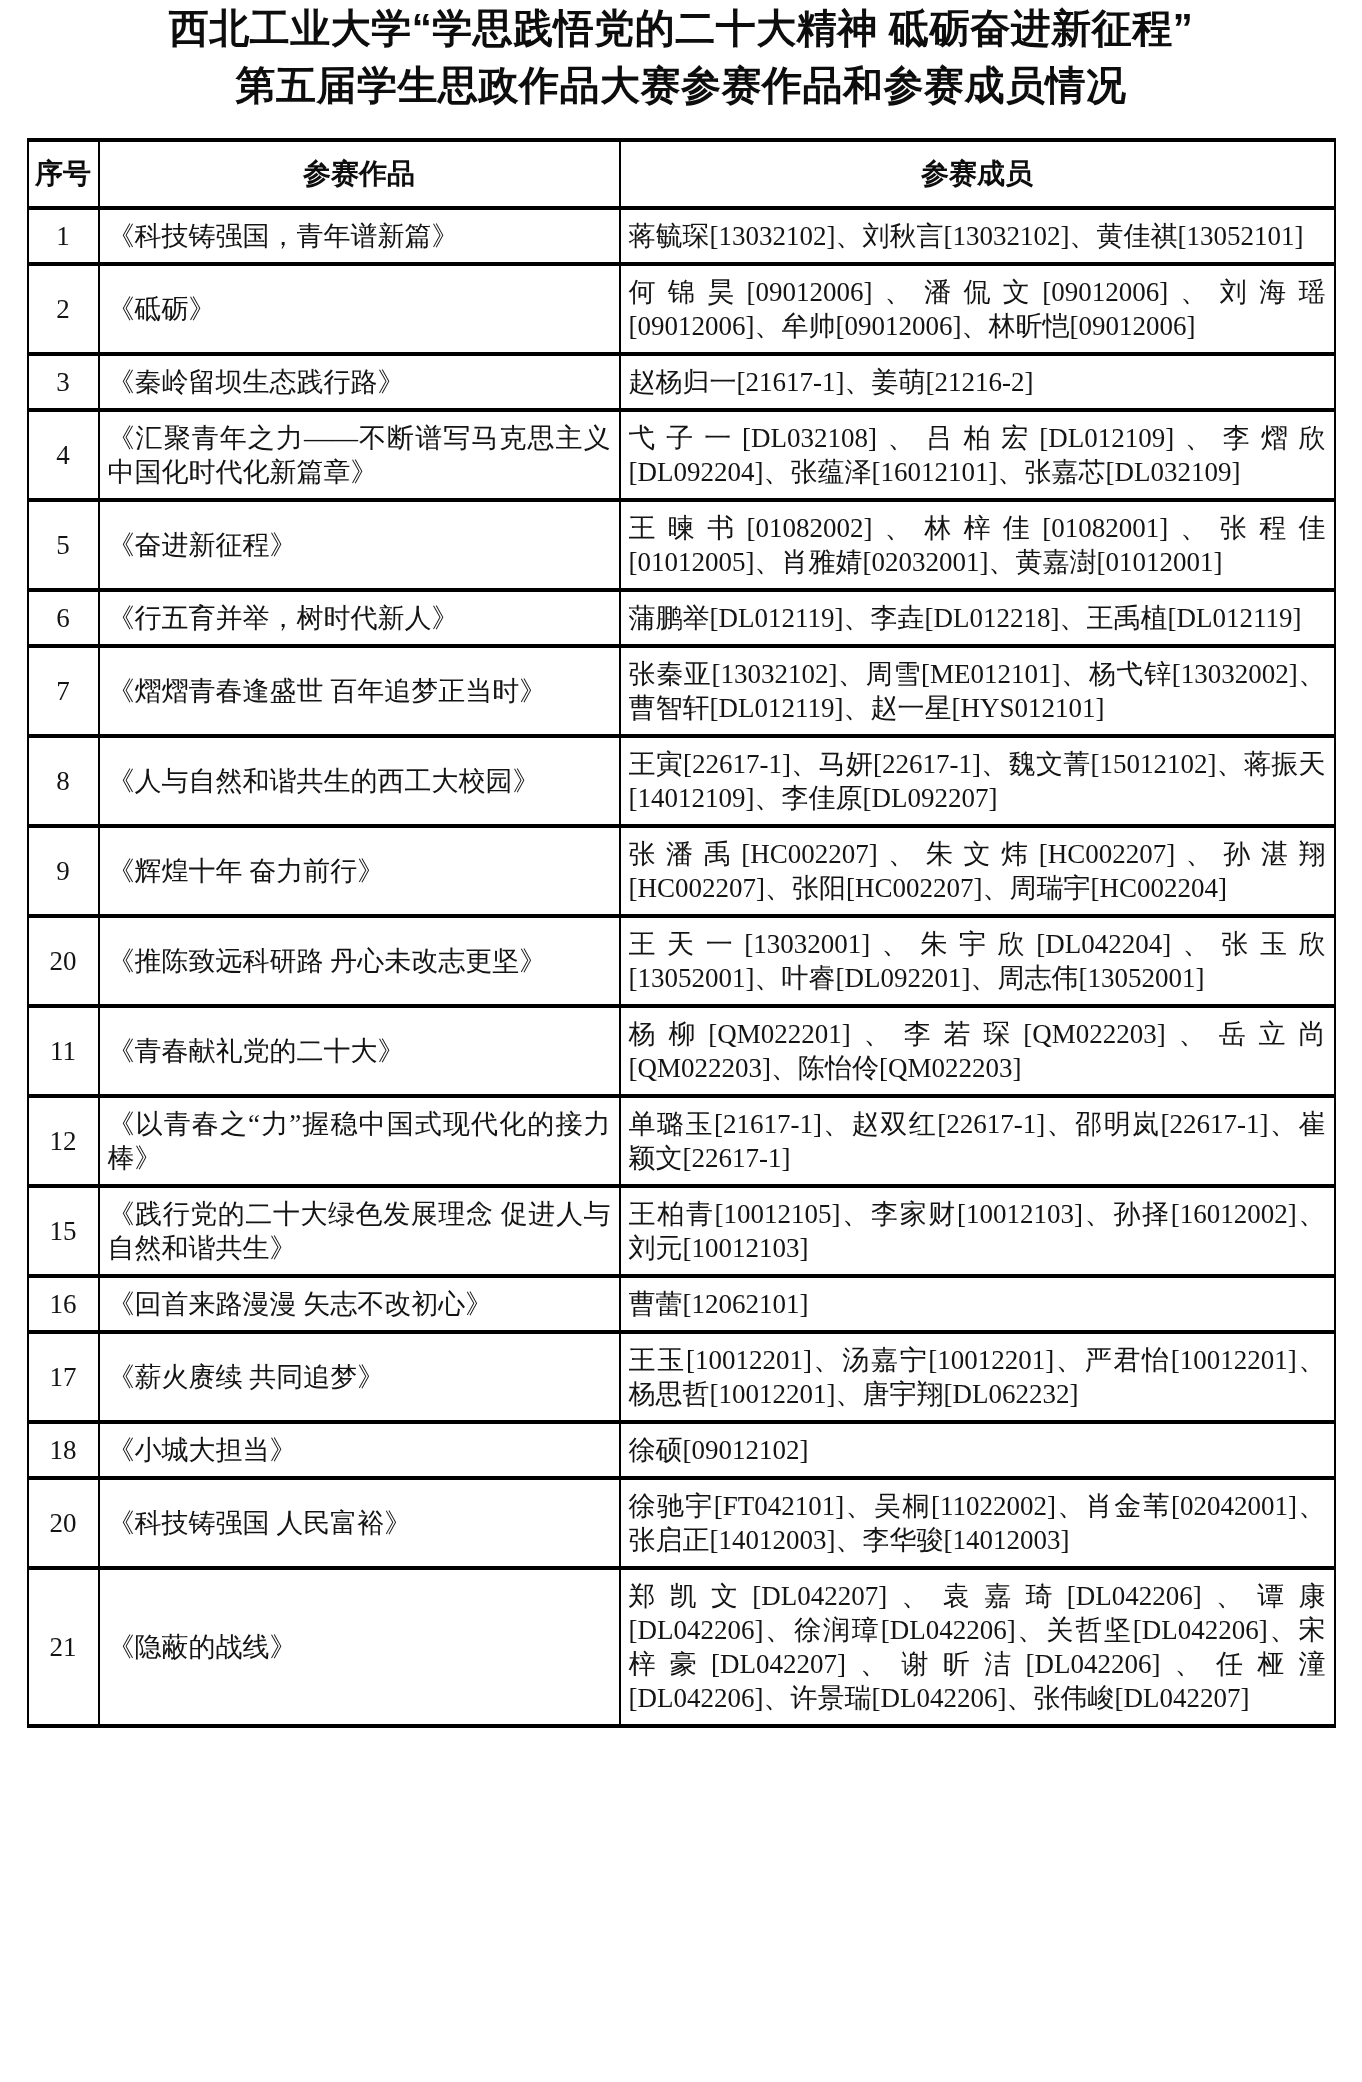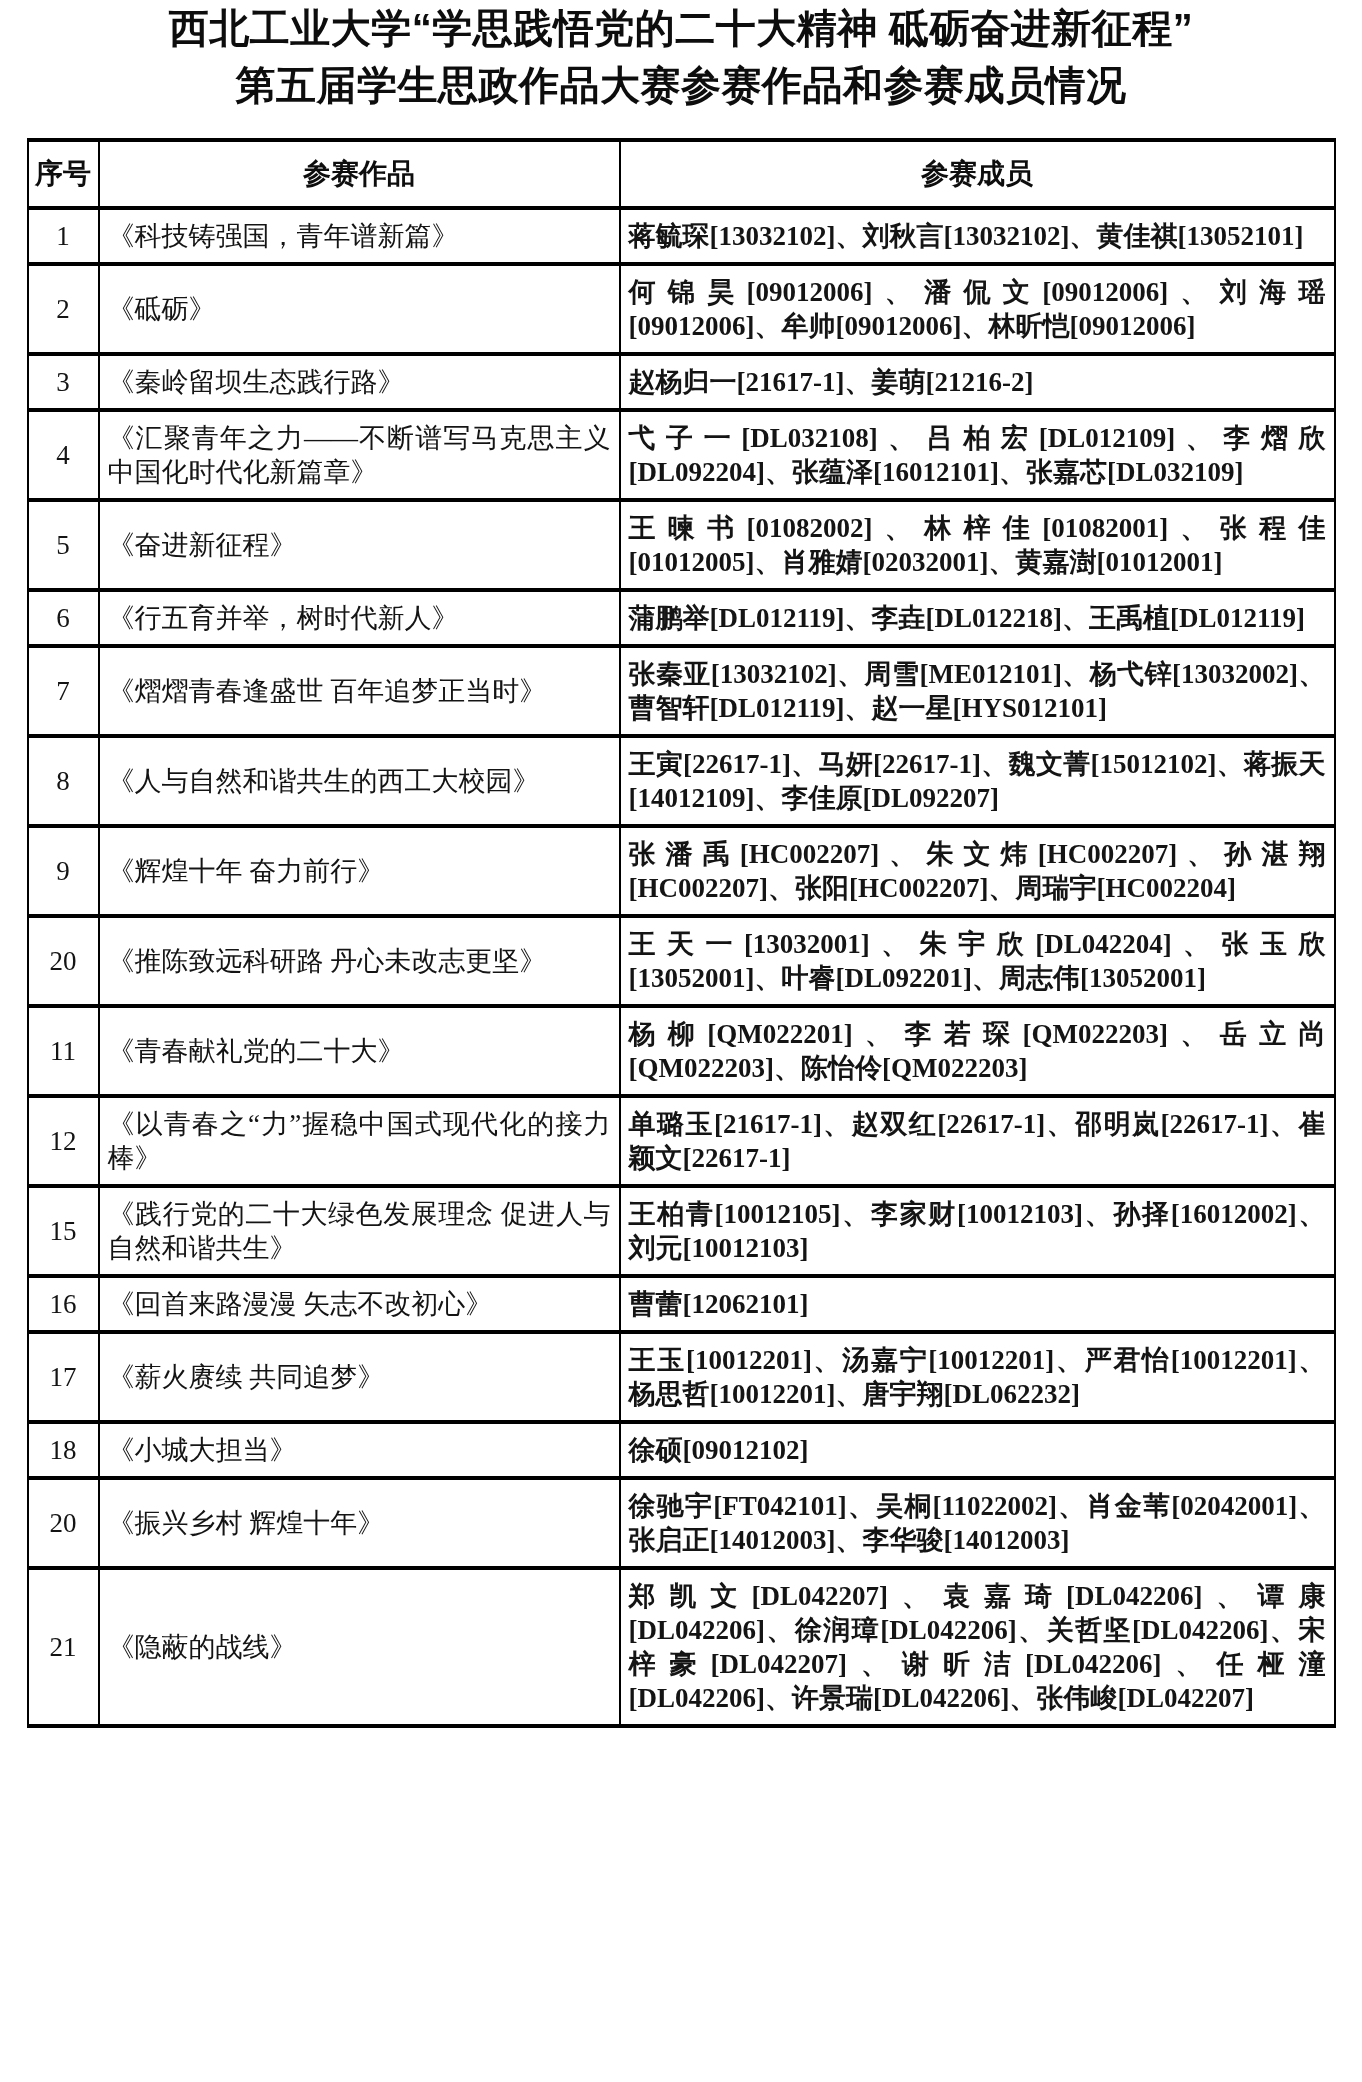--- a/index.html
+++ b/index.html
@@ -70,21 +70,20 @@
   }
   td.c-work {
     text-align: justify;
     padding-left: 12px;
     padding-right: 6px;
   }
   td.c-members {
     text-align: justify;
     padding-left: 9px;
     padding-right: 9px;
-    font-weight: bold;
   }
 </style>
 </head>
 <body>
 
 <div class="page">
 
   <div class="title-block">
     <div class="title-line">西北工业大学“学思践悟党的二十大精神 砥砺奋进新征程”</div>
     <div class="title-line">第五届学生思政作品大赛参赛作品和参赛成员情况</div>
@@ -179,21 +178,21 @@
     <td class="c-work">《薪火赓续 共同追梦》</td>
     <td class="c-members">王玉[10012201]、汤嘉宁[10012201]、严君怡[10012201]、杨思哲[10012201]、唐宇翔[DL062232]</td>
   </tr>
         <tr>
     <td class="c-no">18</td>
     <td class="c-work">《小城大担当》</td>
     <td class="c-members">徐硕[09012102]</td>
   </tr>
         <tr>
     <td class="c-no">20</td>
-    <td class="c-work">《振兴乡村 辉煌十年》</td>
+    <td class="c-work">《科技铸强国 人民富裕》</td>
     <td class="c-members">徐驰宇[FT042101]、吴桐[11022002]、肖金苇[02042001]、张启正[14012003]、李华骏[14012003]</td>
   </tr>
         <tr>
     <td class="c-no">21</td>
     <td class="c-work">《隐蔽的战线》</td>
     <td class="c-members">郑凯文[DL042207]、袁嘉琦[DL042206]、谭康[DL042206]、徐润璋[DL042206]、关哲坚[DL042206]、宋梓豪[DL042207]、谢昕洁[DL042206]、任桠潼[DL042206]、许景瑞[DL042206]、张伟峻[DL042207]</td>
   </tr>
       </tbody>
   </table>
 

